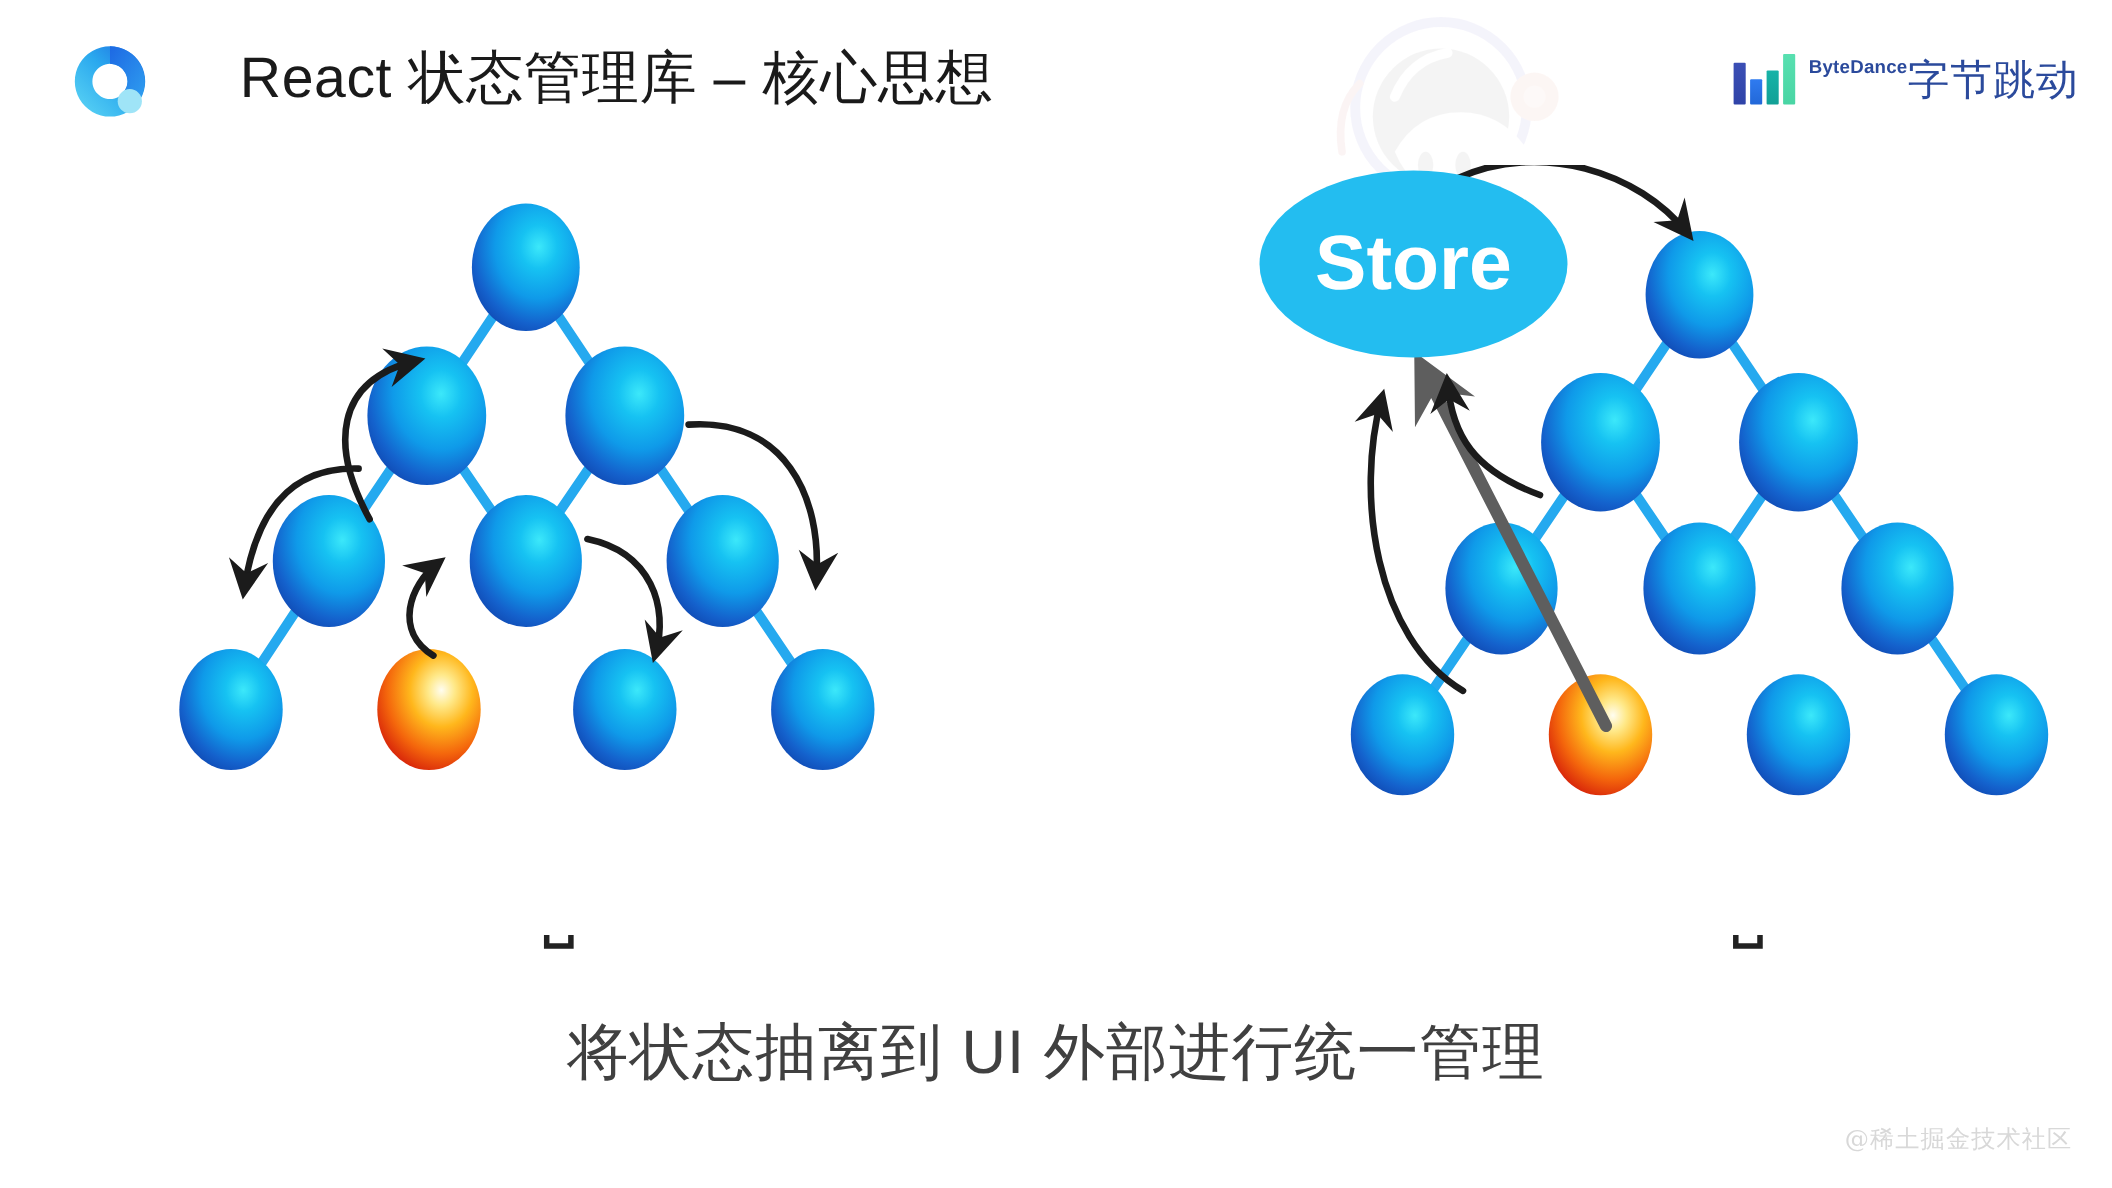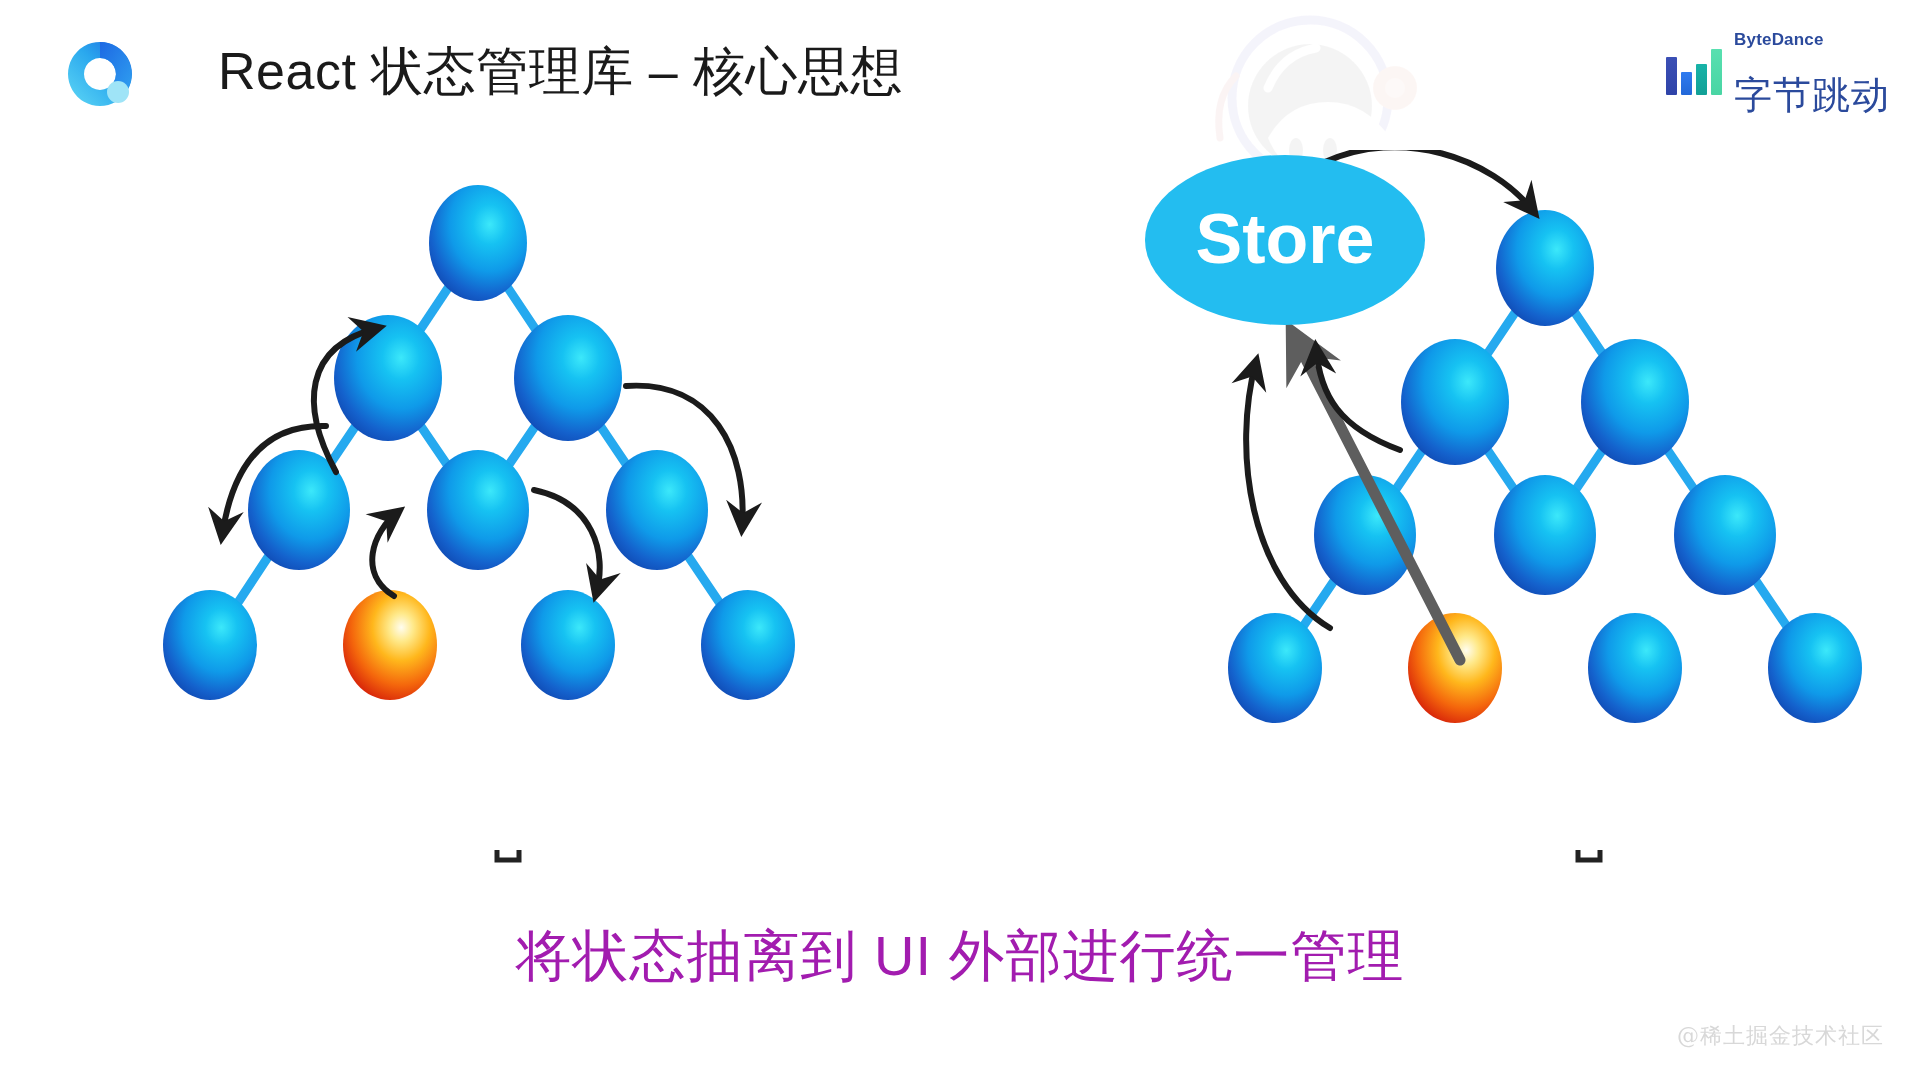--- a/index.html
+++ b/index.html
@@ -68,21 +68,21 @@
     display: flex;
     align-items: center;
     gap: 12px;
   }
   .bd-bars { display: flex; align-items: flex-end; gap: 4px; height: 44px; }
   .bd-bars i { display: block; width: 11px; border-radius: 1px; }
   .bd-bars i.b1 { height: 38px; background: linear-gradient(180deg,#3b4fb5,#2f43a8); }
   .bd-bars i.b2 { height: 23px; background: linear-gradient(180deg,#2f7bf0,#2268d8); }
   .bd-bars i.b3 { height: 31px; background: linear-gradient(180deg,#18b3a8,#12a096); }
   .bd-bars i.b4 { height: 46px; background: linear-gradient(180deg,#58e0b0,#49d5a4); }
-  .bd-text { display: flex; flex-direction: column; justify-content: center; gap: 23px; }
+  .bd-text { display: flex; flex-direction: row; justify-content: center; }
   .bd-en {
     font-size: 17px;
     color: #2b4a9c;
     letter-spacing: 0.2px;
     line-height: 20px;
     font-weight: 600;
   }
   .bd-cn {
     font-size: 38px;
     color: #2b4a9c;
@@ -103,21 +103,21 @@
 
   
   .caption {
     position: absolute;
     left: 0;
     top: 920px;
     width: 1920px;
     text-align: center;
     font-size: 56px;
     line-height: 72px;
-    color: #a21caf;
+    color: #404040;
     font-weight: 500;
     letter-spacing: 1px;
   }
 
   
   .watermark {
     position: absolute;
     right: 36px;
     bottom: 29px;
     font-size: 22px;

